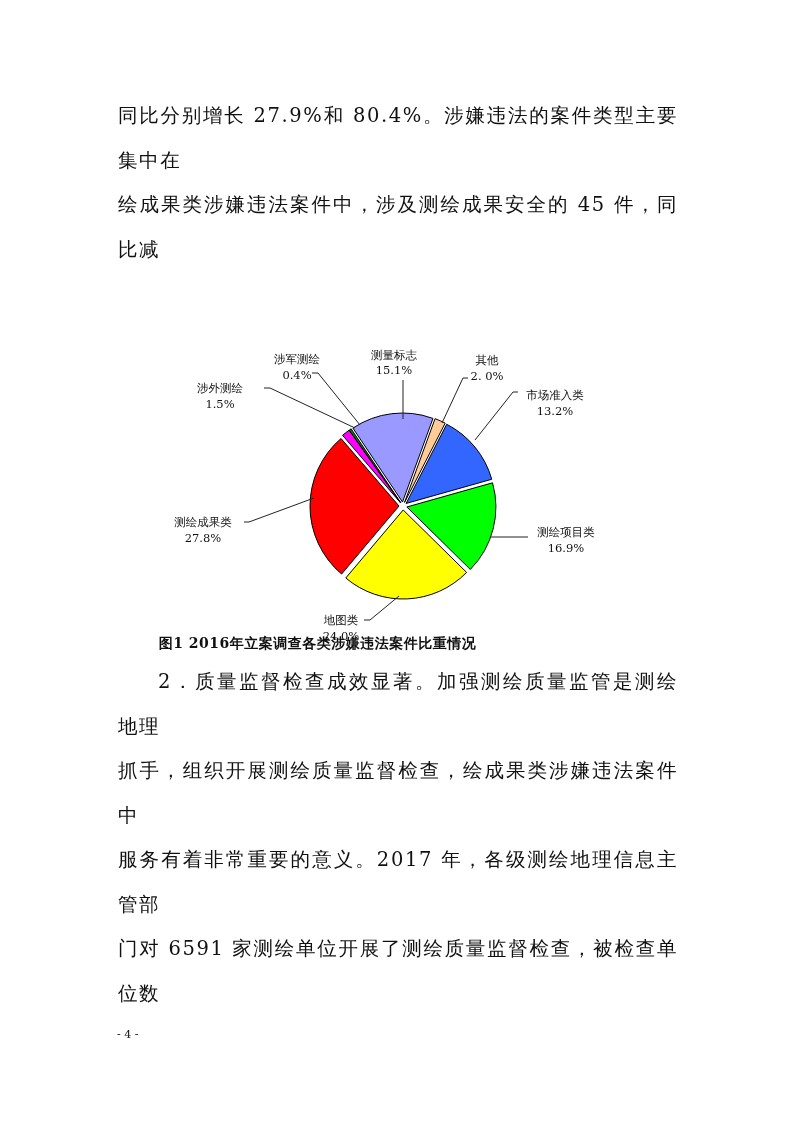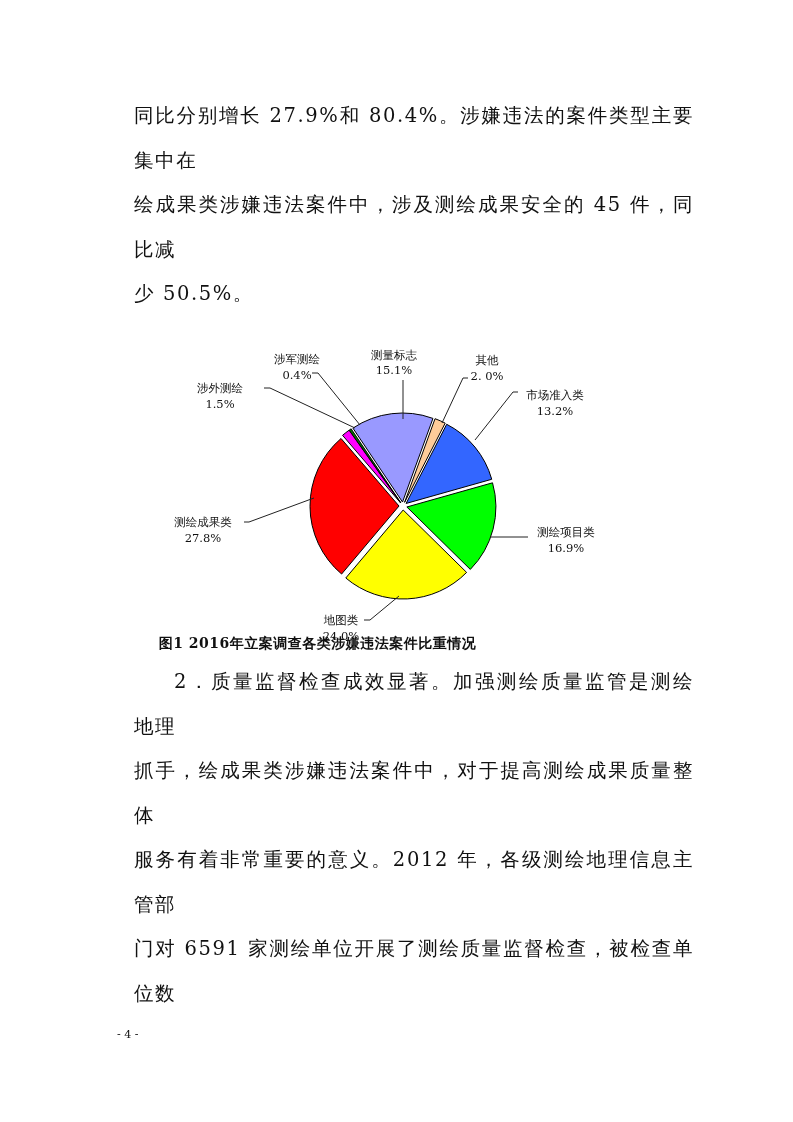--- a/index.html
+++ b/index.html
@@ -1,32 +1,31 @@
 <!DOCTYPE html>
 <html><head>
 <meta charset="utf-8">
 <style>
   html,body{margin:0;padding:0;background:#fff;}
   body{width:793px;height:1122px;position:relative;overflow:hidden;font-family:"DejaVu Serif","Liberation Serif",serif;color:#111;}
-  .para{position:absolute;left:118px;width:560px;font-size:19.5px;line-height:44.5px;letter-spacing:1.6px;text-align:justify;margin-left:16px;}
+  .para{position:absolute;left:118px;width:560px;font-size:19.5px;line-height:44.5px;letter-spacing:1.6px;text-align:justify;}
   .p1{top:94px;}
   .p2{top:660px;text-indent:40px;}
   .bold{font-weight:normal;}
   .chart{position:absolute;left:0;top:330px;width:793px;height:330px;}
   .caption{position:absolute;top:635px;left:0;width:635px;text-align:center;font-size:14px;font-weight:bold;letter-spacing:0.5px;}
   .pagenum{position:absolute;left:117px;top:1028px;font-size:11px;}
   svg text{font-family:"DejaVu Serif","Liberation Serif",serif;font-size:11.5px;fill:#111;}
 </style>
 </head>
 <body>
 
 <div class="para p1">
   <div>同比分别增长 27.9%和 80.4%。涉嫌违法的案件类型主要集中在</div>
   <div>绘成果类涉嫌违法案件中，涉及测绘成果安全的 45 件，同比减</div>
-  <div>少 50.5%。</div>
 </div>
 
 <svg class="chart" viewBox="0 330 793 330" width="793" height="330" xmlns="http://www.w3.org/2000/svg">
   <g id="slices">
       <path d="M404.5993416036539,502.3336521666893 L435.0391343596384,418.7010089167435 A89,89 0 0 1 445.1923044649408,423.1300451393438 Z" fill="#FFCC99" stroke="#000" stroke-width="1"></path>
       <path d="M406.09464638612485,503.46560386978587 L446.68760924741173,424.26199684244034 A89,89 0 0 1 491.7455318667382,479.28036423097194 Z" fill="#3366FF" stroke="#000" stroke-width="1"></path>
       <path d="M406.87466967839043,506.99344596398686 L492.5255551590038,482.80820632517293 A89,89 0 0 1 470.32211967594475,569.4067545512412 Z" fill="#00FF00" stroke="#000" stroke-width="1"></path>
       <path d="M403.185364013303,509.9957027144887 L466.6328140108573,572.409011301743 A89,89 0 0 1 345.7887955377152,578.0150670692602 Z" fill="#FFFF00" stroke="#000" stroke-width="1"></path>
       <path d="M399.00003740087294,506.01729756008183 L341.60346892528514,574.0366619148533 A89,89 0 0 1 341.0173365767767,438.4968828313248 Z" fill="#FF0000" stroke="#000" stroke-width="1"></path>
       <path d="M400.53855377909804,502.847020060069 L342.5558529550018,435.32660533131195 A89,89 0 0 1 349.10633545207327,430.212820691168 Z" fill="#FF00FF" stroke="#000" stroke-width="1"></path>
@@ -60,19 +59,19 @@
     <text x="220" y="408" text-anchor="middle">1.5%</text>
     <text x="297" y="363" text-anchor="middle">涉军测绘</text>
     <text x="297" y="379" text-anchor="middle">0.4%</text>
   </g>
 </svg>
 
 <div class="caption">图1   2016年立案调查各类涉嫌违法案件比重情况</div>
 
 <div class="para p2">
   <div><span class="bold">2．质量监督检查成效显著。</span><span>加强测绘质量监管是测绘地理</span></div>
-  <div style="text-indent:0">抓手，绘成果类涉嫌违法案件中，对于提高测绘成果质量整体</div>
-  <div style="text-indent:0">服务有着非常重要的意义。2012 年，各级测绘地理信息主管部</div>
+  <div style="text-indent:0">抓手，组织开展测绘质量监督检查，绘成果类涉嫌违法案件中</div>
+  <div style="text-indent:0">服务有着非常重要的意义。2017 年，各级测绘地理信息主管部</div>
   <div style="text-indent:0">门对 6591 家测绘单位开展了测绘质量监督检查，被检查单位数</div>
 
 </div>
 
 <div class="pagenum">- 4 -</div>
 
 </body></html>

